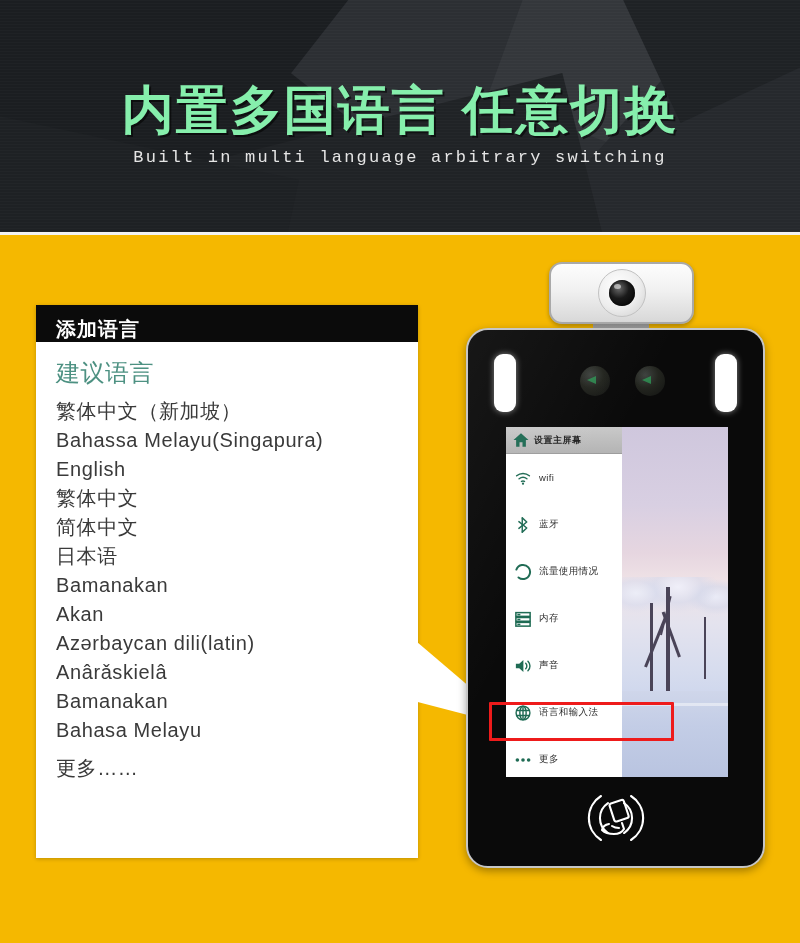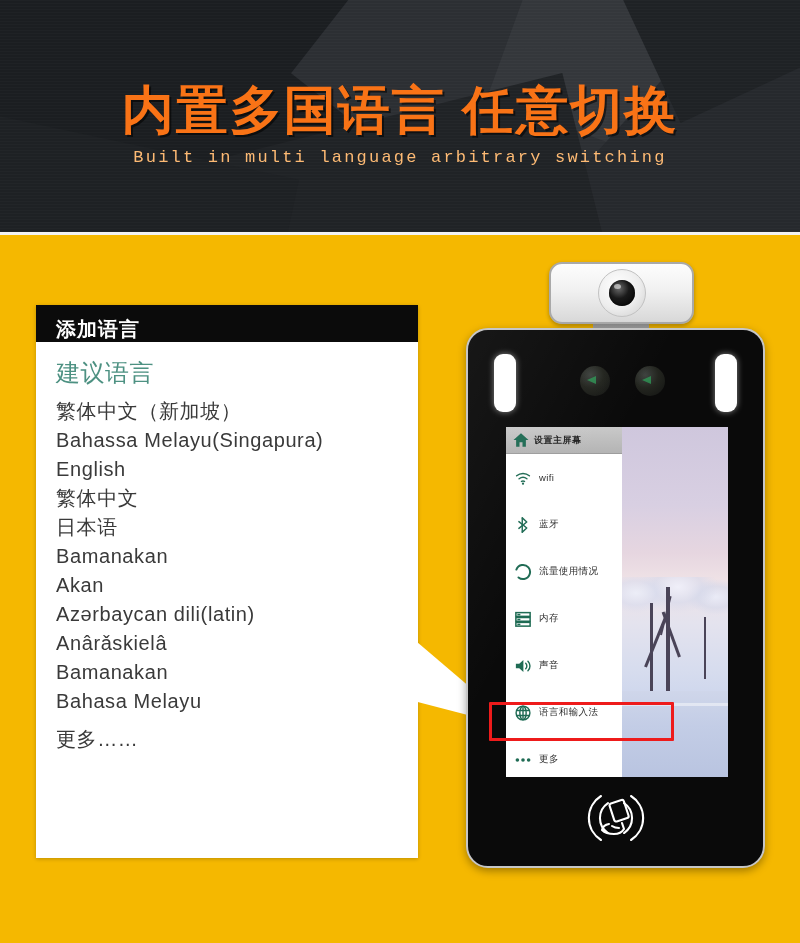--- a/index.html
+++ b/index.html
@@ -65,34 +65,34 @@
     position: absolute; left: 0; top: 0;
     width: 100%; height: 100%;
     background-image:
       repeating-linear-gradient(0deg, rgba(255,255,255,.018) 0 1px, transparent 1px 3px);
   }
   .header-title {
     position: absolute;
     left: 0; top: 76px;
     width: 800px;
     text-align: center;
-    color: #f97316;
+    color: #86efac;
     font-family: "Liberation Sans", "DejaVu Sans", sans-serif;
     font-size: 52px;
     font-weight: bold;
     letter-spacing: 2px;
     text-shadow: 2px 2px 0 rgba(0,0,0,.55);
     white-space: nowrap;
   }
   .header-sub {
     position: absolute;
     left: 0; top: 148px;
     width: 800px;
     text-align: center;
-    color: #fdba74;
+    color: #e5e5e5;
     font-family: "Liberation Mono", "DejaVu Sans Mono", monospace;
     font-size: 17px;
     letter-spacing: 2.2px;
     white-space: nowrap;
   }
   .header-rule {
     position: absolute;
     left: 0; top: 232px;
     width: 800px; height: 3px;
     background: #f2f2f2;
@@ -383,20 +383,21 @@
   <div class="lang-panel">
     <div class="lang-header">
       <span class="lang-header-title">添加语言</span>
     </div>
     <div class="lang-body">
       <div class="lang-section">建议语言</div>
       <div class="lang-item">繁体中文（新加坡）</div>
       <div class="lang-item">Bahassa Melayu(Singapura)</div>
       <div class="lang-item">English</div>
       <div class="lang-item">繁体中文</div>
+      <div class="lang-item">简体中文</div>
       <div class="lang-item">日本语</div>
       <div class="lang-item">Bamanakan</div>
       <div class="lang-item">Akan</div>
       <div class="lang-item">Azərbaycan dili(latin)</div>
       <div class="lang-item">Anârǎskielâ</div>
       <div class="lang-item">Bamanakan</div>
       <div class="lang-item">Bahasa Melayu</div>
       <div class="lang-more">更多……</div>
     </div>
   </div>

